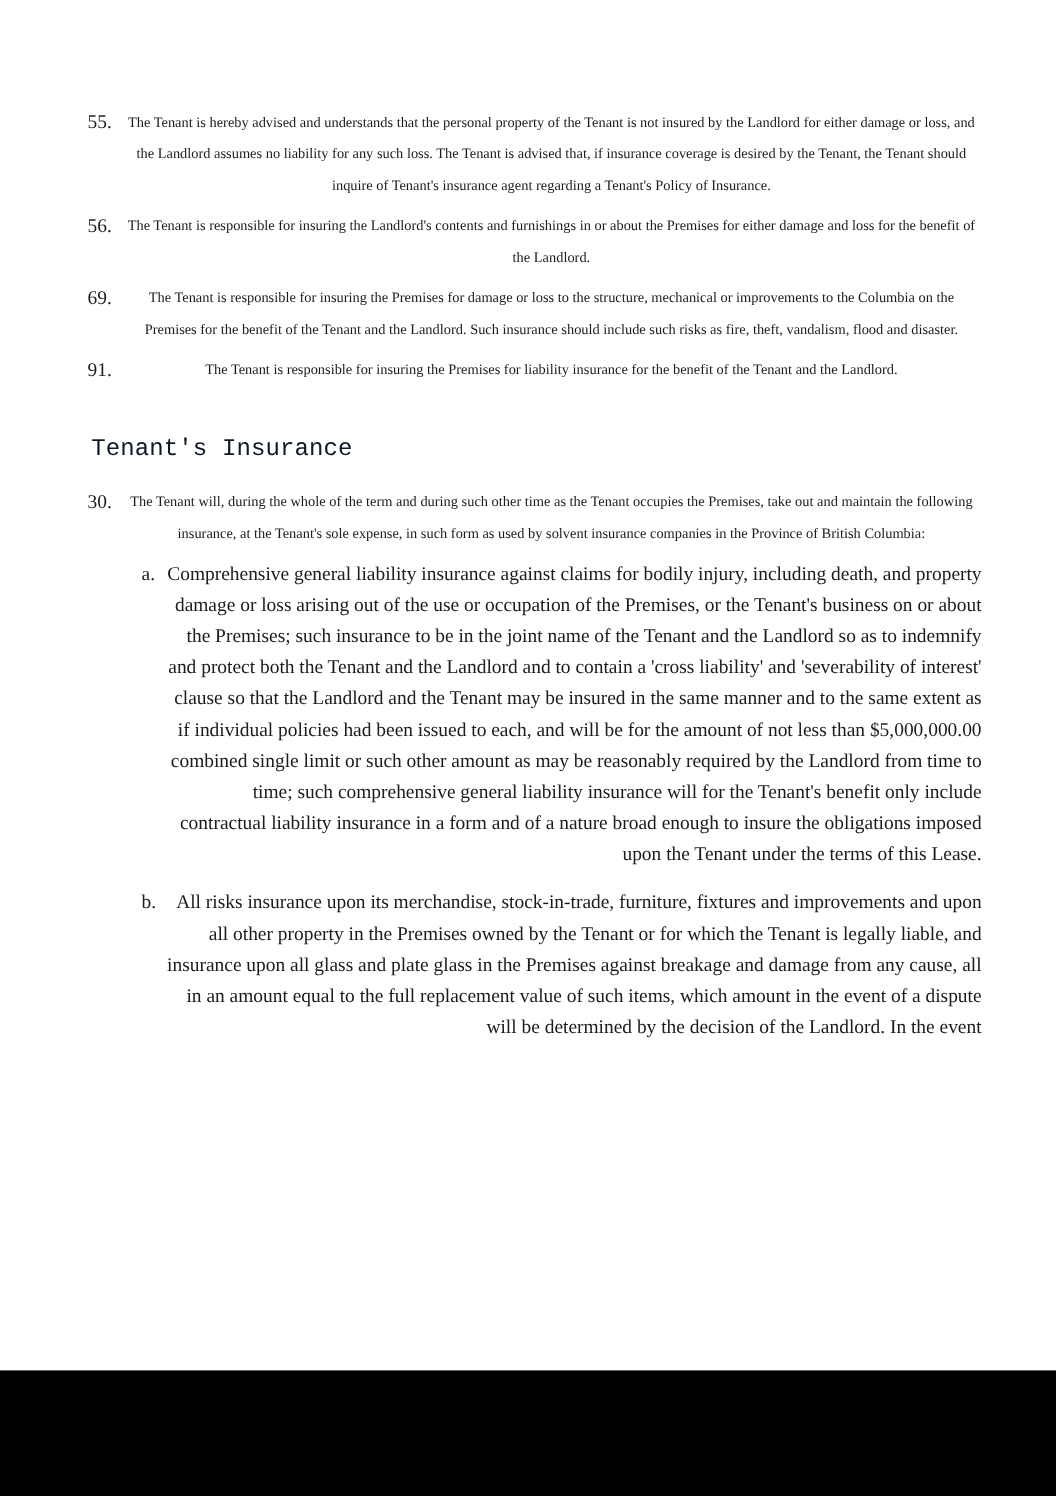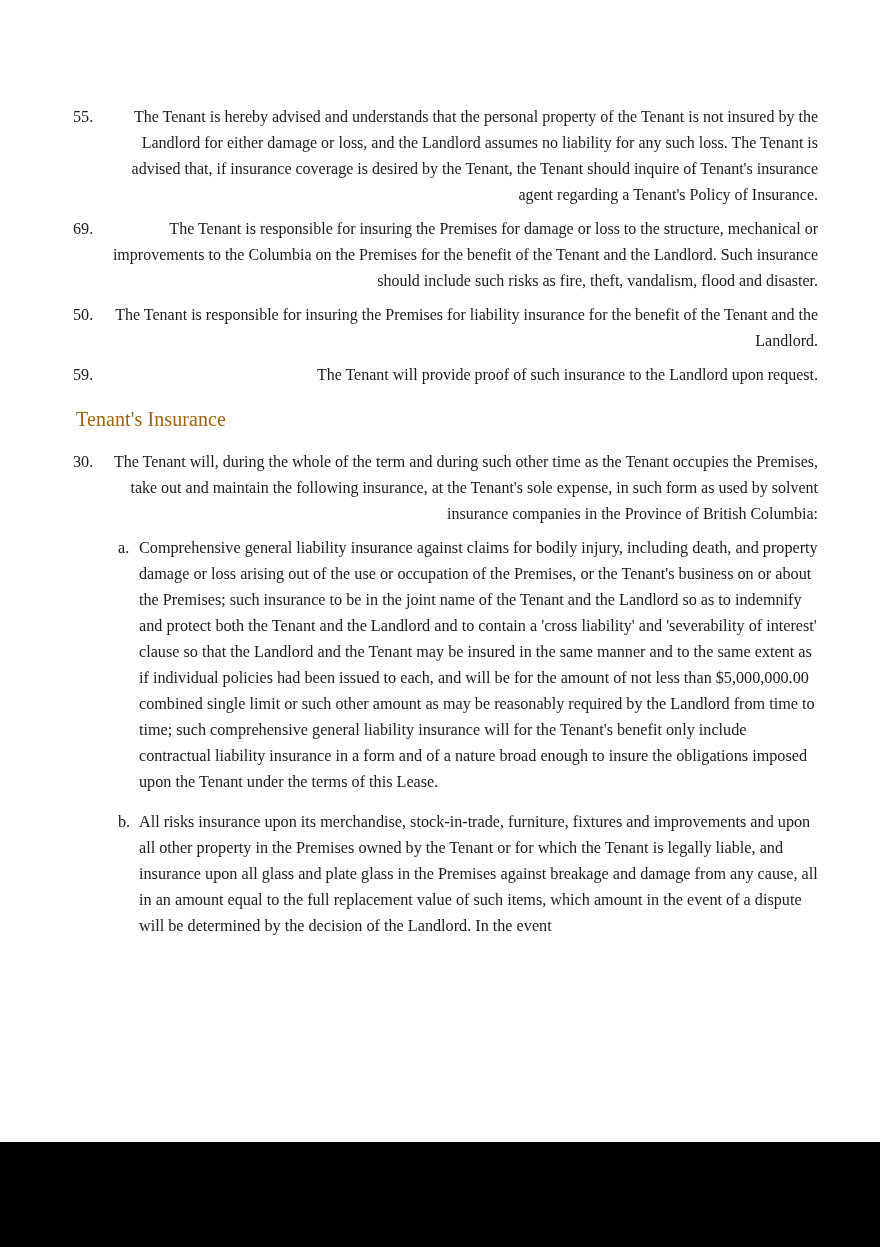--- a/index.html
+++ b/index.html
@@ -12,54 +12,54 @@
     width: 880px;
     height: 1247px;
     background: #ffffff;
     overflow: hidden;
     font-family: "Liberation Serif", "DejaVu Serif", serif;
     color: #1b1b1b;
   }
   .doc-body {
     position: absolute;
     left: 73px;
-    top: 104px;
+    top: 89px;
     width: 745px;
   }
 
   
   .clause {
     display: flex;
     align-items: flex-start;
     margin-bottom: 8px;
   }
   .clause-num {
     flex: 0 0 28px;
     width: 28px;
     font-size: 16.2px;
     line-height: 26px;
     text-align: left;
     white-space: nowrap;
   }
   .clause-text {
     flex: 1 1 auto;
-    font-size: 16px;
+    font-size: 12px;
     line-height: 26px;
-    text-align: right;
+    text-align: center;
     hyphens: none;
   }
 
   
   .section-heading {
-    font-family: Liberation Serif, serif;
+    font-family: Liberation Mono, monospace;
     font-size: 20px;
     font-weight: 400;
     line-height: 26px;
-    color: #a16207;
-    margin: 18px 0 17px 3px;
+    color: #0f172a;
+    margin: 41px 0 17px 3px;
     letter-spacing: 0.1px;
   }
 
   
   .subclause-list {
     margin: 2px 0 0 0;
   }
   .subclause {
     display: flex;
     align-items: flex-start;
@@ -70,21 +70,21 @@
     flex: 0 0 21px;
     width: 21px;
     font-size: 16.2px;
     line-height: 26px;
     white-space: nowrap;
   }
   .subclause-text {
     flex: 1 1 auto;
     font-size: 16.2px;
     line-height: 26px;
-    text-align: left;
+    text-align: right;
   }
 
   
   .bottom-band {
     position: absolute;
     left: 0;
     right: 0;
     bottom: 0;
     height: 105px;
     background: #000000;
@@ -95,35 +95,35 @@
 
 <div class="page">
 
   <div class="doc-body">
 
     <div class="clause">
       <div class="clause-num">55.</div>
       <div class="clause-text">The Tenant is hereby advised and understands that the personal property of the Tenant is not insured by the Landlord for either damage or loss, and the Landlord assumes no liability for any such loss. The Tenant is advised that, if insurance coverage is desired by the Tenant, the Tenant should inquire of Tenant's insurance agent regarding a Tenant's Policy of Insurance.</div>
     </div>
 
+    <div class="clause">
+      <div class="clause-num">56.</div>
+      <div class="clause-text">The Tenant is responsible for insuring the Landlord's contents and furnishings in or about the Premises for either damage and loss for the benefit of the Landlord.</div>
+    </div>
 
     <div class="clause">
       <div class="clause-num">69.</div>
       <div class="clause-text">The Tenant is responsible for insuring the Premises for damage or loss to the structure, mechanical or improvements to the Columbia on the Premises for the benefit of the Tenant and the Landlord.  Such insurance should include such risks as fire, theft, vandalism, flood and disaster.</div>
     </div>
 
     <div class="clause">
-      <div class="clause-num">50.</div>
+      <div class="clause-num">91.</div>
       <div class="clause-text">The Tenant is responsible for insuring the Premises for liability insurance for the benefit of the Tenant and the Landlord.</div>
     </div>
 
-    <div class="clause">
-      <div class="clause-num">59.</div>
-      <div class="clause-text">The Tenant will provide proof of such insurance to the Landlord upon request.</div>
-    </div>
 
     <h2 class="section-heading">Tenant's Insurance</h2>
 
     <div class="clause">
       <div class="clause-num">30.</div>
       <div class="clause-text">The Tenant will, during the whole of the term and during such other time as the Tenant occupies the Premises, take out and maintain the following insurance, at the Tenant's sole expense, in such form as used by solvent insurance companies in the Province of British Columbia:</div>
     </div>
 
     <div class="subclause-list">
 

